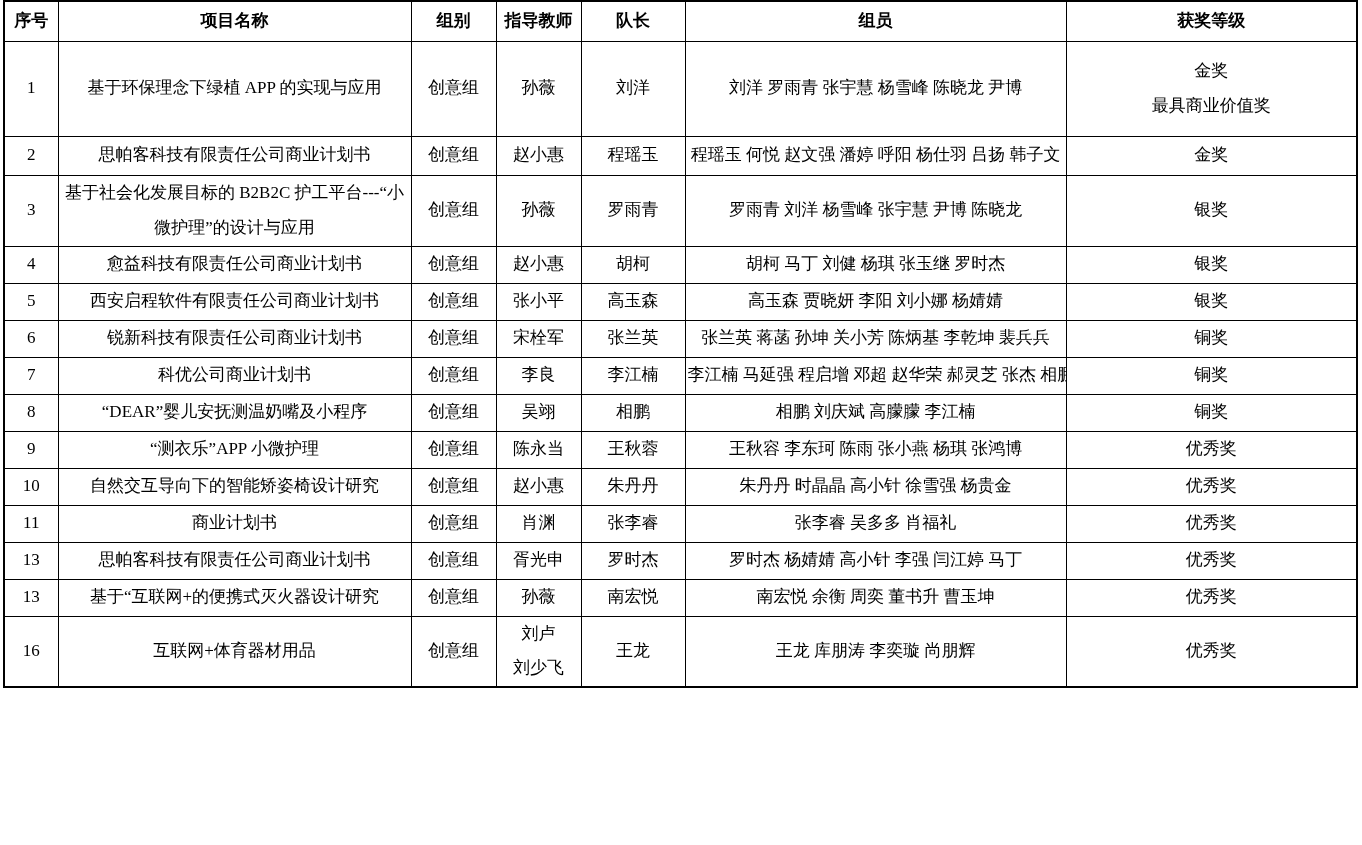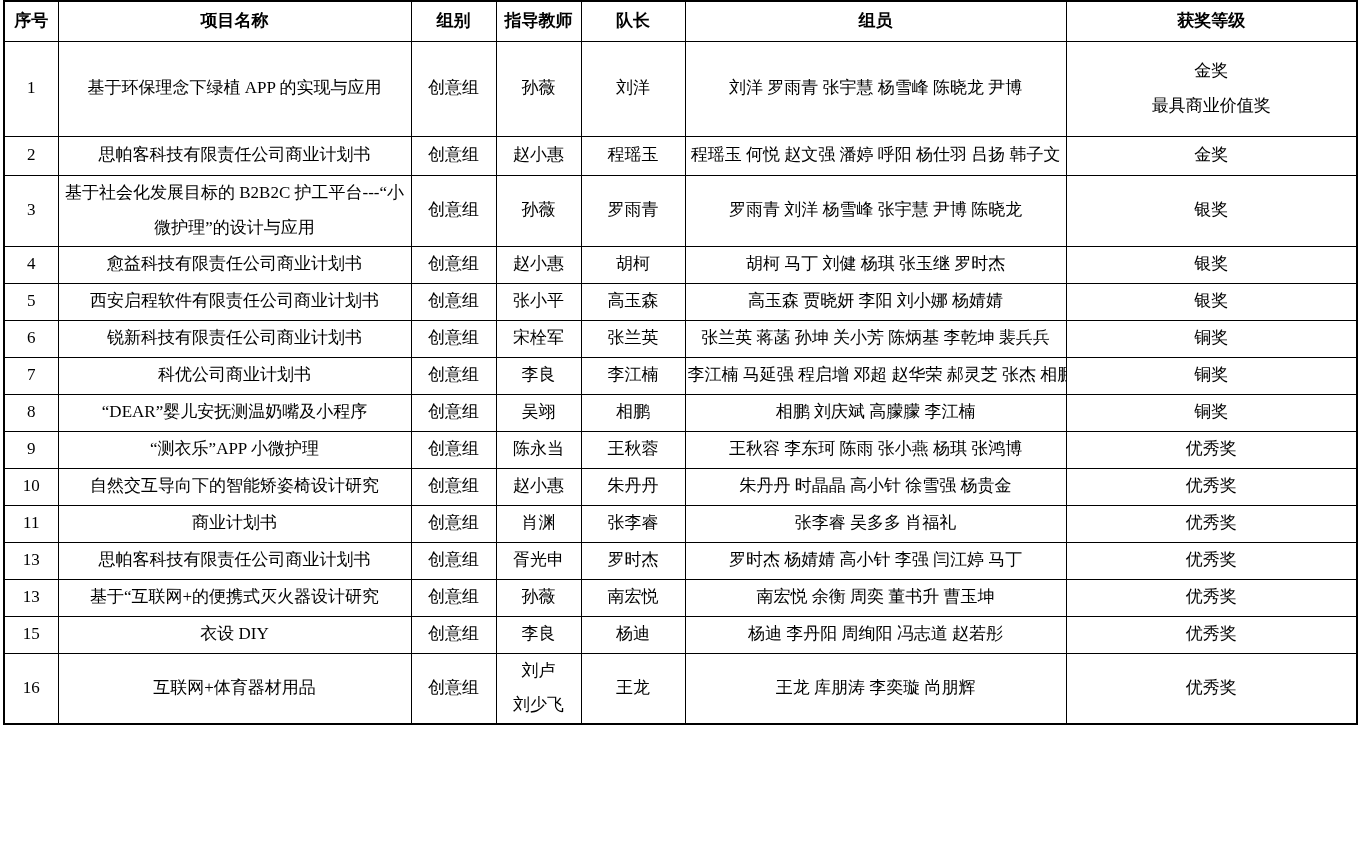--- a/index.html
+++ b/index.html
@@ -196,29 +196,20 @@
         <tr>
           <td class="cell-no">13</td>
           <td class="cell-project">基于“互联网+的便携式灭火器设计研究</td>
           <td class="cell-group">创意组</td>
           <td class="cell-teacher">孙薇</td>
           <td class="cell-leader">南宏悦</td>
           <td class="cell-members">南宏悦 余衡 周奕 董书升 曹玉坤</td>
           <td class="cell-award">优秀奖</td>
         </tr>
         <tr>
-          <td class="cell-no">15</td>
-          <td class="cell-project">衣设 DIY</td>
-          <td class="cell-group">创意组</td>
-          <td class="cell-teacher">李良</td>
-          <td class="cell-leader">杨迪</td>
-          <td class="cell-members">杨迪 李丹阳 周绚阳 冯志道 赵若彤</td>
-          <td class="cell-award">优秀奖</td>
-        </tr>
-        <tr>
           <td class="cell-no">16</td>
           <td class="cell-project">互联网+体育器材用品</td>
           <td class="cell-group">创意组</td>
           <td class="cell-teacher">
             <div class="multiline-part">刘卢</div>
             <div class="multiline-part">刘少飞</div>
           </td>
           <td class="cell-leader">王龙</td>
           <td class="cell-members">王龙 库朋涛 李奕璇 尚朋辉</td>
           <td class="cell-award">优秀奖</td>

